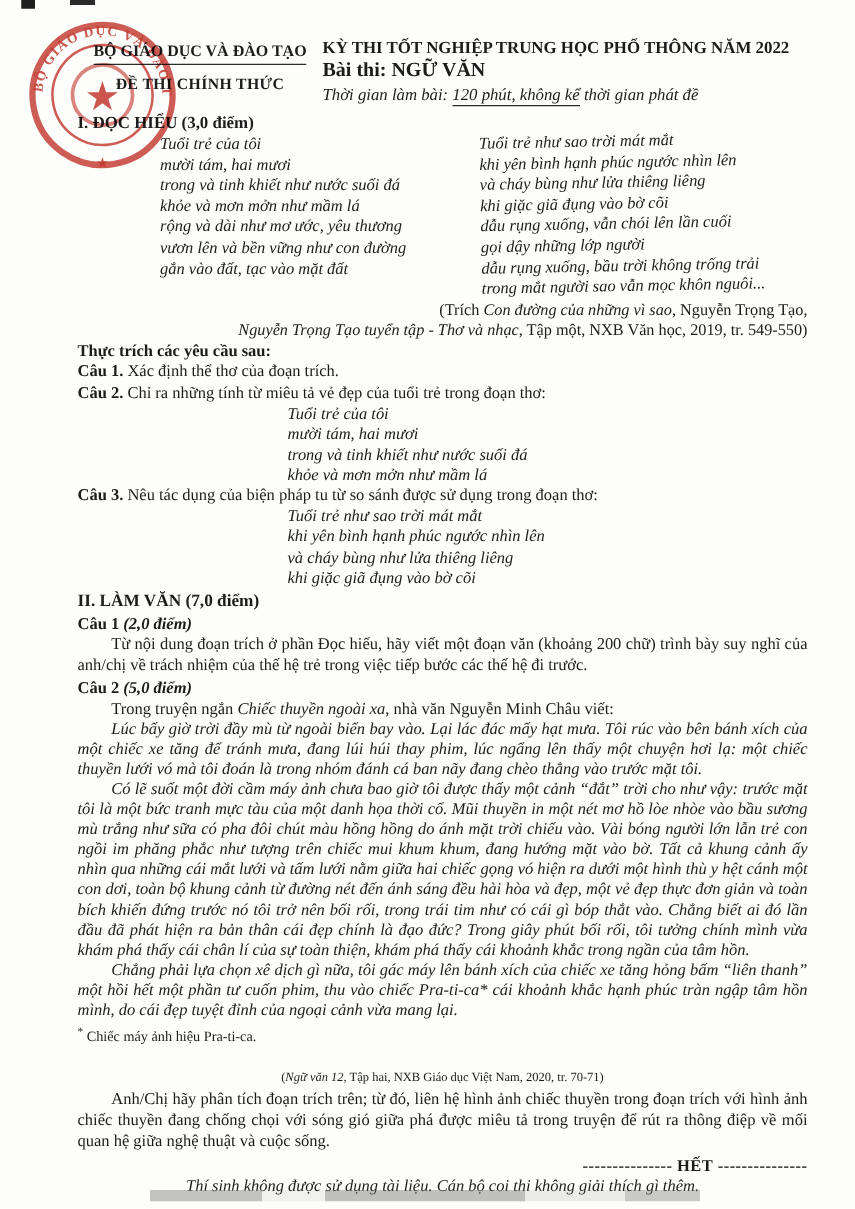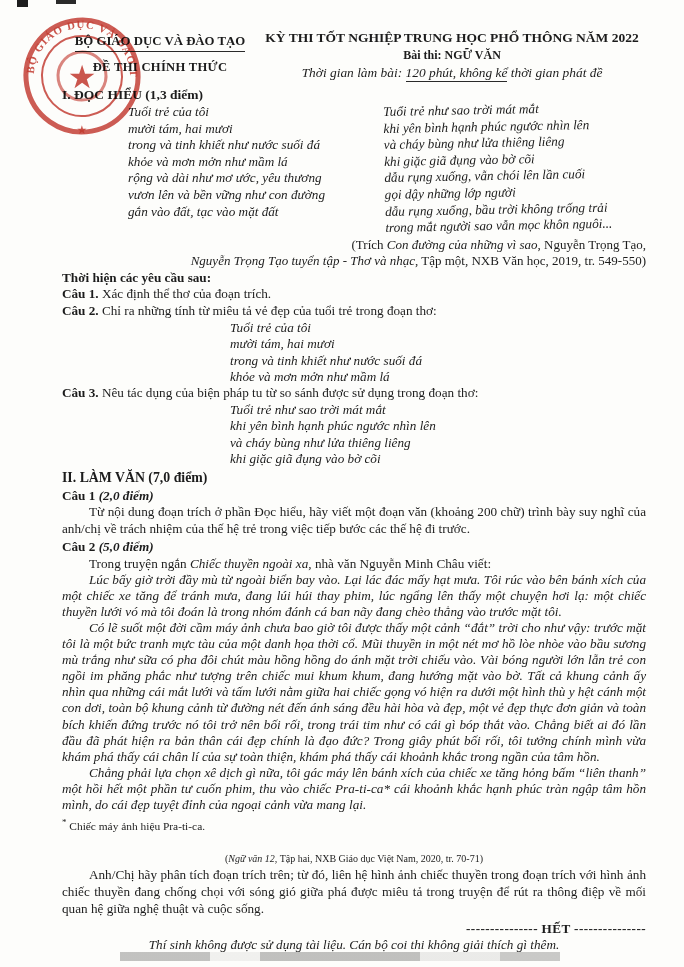--- a/index.html
+++ b/index.html
@@ -13,23 +13,23 @@
     font-family:"Liberation Serif","DejaVu Serif",serif;
     font-size:13.2px;
     color:#1c1c1c;
   }
   b{font-weight:bold;}
   
   .hdr{display:flex;margin-bottom:4px;}
   .hdr-left{flex:0 0 196px;text-align:center;font-weight:bold;padding-top:3px;}
   .org{font-size:12.8px;white-space:nowrap;border-bottom:1.2px solid #2a2a2a;padding-bottom:2px;display:inline-block;}
   .status{font-size:12.6px;margin-top:8px;letter-spacing:.3px;}
-  .hdr-right{flex:1;text-align:center;}
+  .hdr-right{flex:1;text-align:left;}
   .exam-title{font-size:13.5px;font-weight:bold;white-space:nowrap;}
-  .subject{font-size:12px;font-weight:bold;margin-top:2px;}
+  .subject{font-size:16px;font-weight:bold;margin-top:2px;}
   .duration{font-style:italic;font-size:13.4px;margin-top:2px;}
   .u{border-bottom:1.2px solid #2a2a2a;padding-bottom:1px;}
   
   .sec-title{font-weight:bold;font-size:13.5px;margin-top:5px;line-height:17px;}
   .lead{font-weight:bold;line-height:16px;}
   .poem{display:flex;font-style:italic;line-height:16.6px;margin-top:1px;}
   .poem-left{flex:0 0 255px;margin-left:66px;}
   .poem-right{flex:1;transform:rotate(-1.1deg);transform-origin:0 0;}
   .src{text-align:right;line-height:15.8px;font-size:13px;}
   .instr{font-weight:bold;line-height:17px;margin-top:1px;}
@@ -90,21 +90,21 @@
       <span class="org">BỘ GIÁO DỤC VÀ ĐÀO TẠO</span>
       <div class="status">ĐỀ THI CHÍNH THỨC</div>
     </div>
     <div class="hdr-right">
       <div class="exam-title">KỲ THI TỐT NGHIỆP TRUNG HỌC PHỔ THÔNG NĂM 2022</div>
       <div class="subject">Bài thi: NGỮ VĂN</div>
       <div class="duration"><span>Thời gian làm bài: </span><span class="u">120 phút, không kể</span><span> thời gian phát đề</span></div>
     </div>
   </div>
 
-  <div class="sec-title">I. ĐỌC HIỂU (1,3 điểm)</div>
+  <div class="sec-title">I. ĐỌC HIỂU (3,0 điểm)</div>
 
   <div class="poem">
     <div class="poem-left">
       <div>Tuổi trẻ của tôi</div>
       <div>mười tám, hai mươi</div>
       <div>trong và tinh khiết như nước suối đá</div>
       <div>khỏe và mơn mởn như mầm lá</div>
       <div>rộng và dài như mơ ước, yêu thương</div>
       <div>vươn lên và bền vững như con đường</div>
       <div>gắn vào đất, tạc vào mặt đất</div>
@@ -117,21 +117,21 @@
       <div>dẫu rụng xuống, vẫn chói lên lần cuối</div>
       <div>gọi dậy những lớp người</div>
       <div>dẫu rụng xuống, bầu trời không trống trải</div>
       <div>trong mắt người sao vẫn mọc khôn nguôi...</div>
     </div>
   </div>
 
   <div class="src"><span>(Trích </span><i>Con đường của những vì sao</i><span>, Nguyễn Trọng Tạo,</span></div>
   <div class="src"><i>Nguyễn Trọng Tạo tuyển tập - Thơ và nhạc</i><span>, Tập một, NXB Văn học, 2019, tr. 549-550)</span></div>
 
-  <div class="instr">Thời hiện các yêu cầu sau:</div>
+  <div class="instr">Thực trích các yêu cầu sau:</div>
 
   <div class="q"><b>Câu 1.</b> <span>Xác định thể thơ của đoạn trích.</span></div>
 
   <div class="q"><b>Câu 2.</b> <span>Chỉ ra những tính từ miêu tả vẻ đẹp của tuổi trẻ trong đoạn thơ:</span></div>
   <div class="quote">
     <div>Tuổi trẻ của tôi</div>
     <div>mười tám, hai mươi</div>
     <div>trong và tinh khiết như nước suối đá</div>
     <div>khỏe và mơn mởn như mầm lá</div>
   </div>

